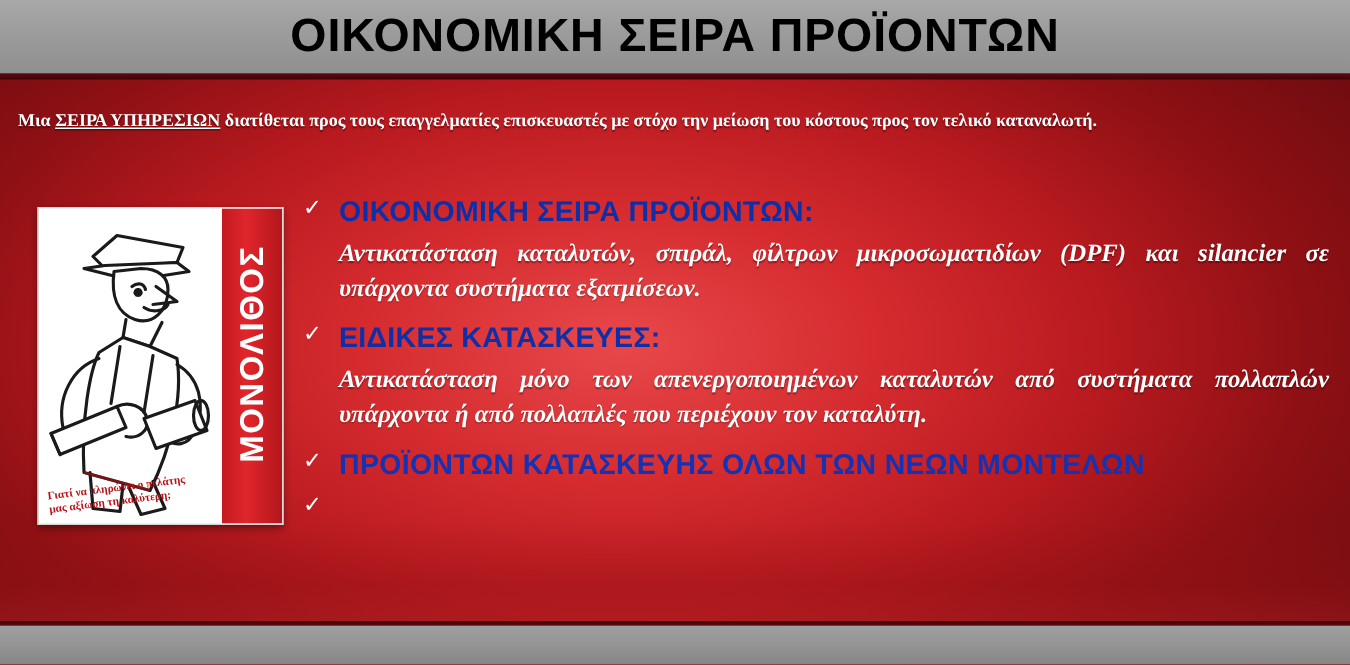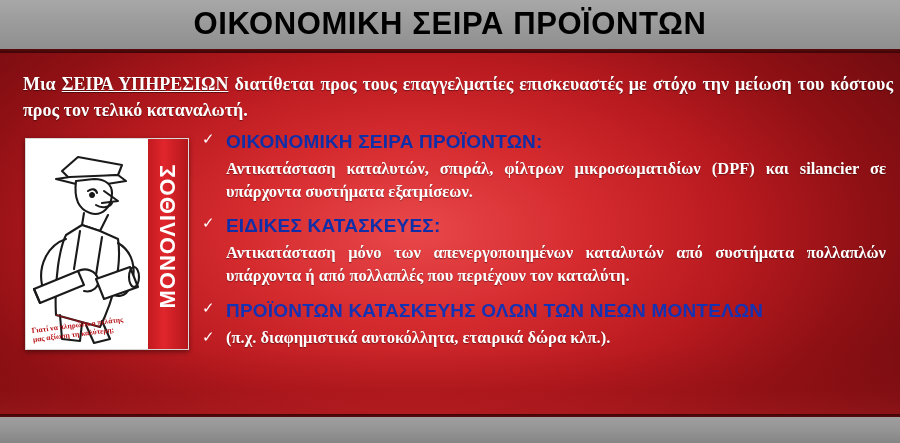--- a/index.html
+++ b/index.html
@@ -72,26 +72,26 @@
     left: 0; top: 49px;
     width: 900px;
     height: 4px;
     background: linear-gradient(to bottom, #5c0a0d 0%, #3b0507 100%);
     z-index: 6;
   }
 
   
   .intro {
     position: absolute;
-    left: 23px;
+    left: 12px;
     top: 72px;
     width: 870px;
     font-family: "Liberation Serif", serif;
     font-weight: bold;
-    font-size: 18px;
+    font-size: 12px;
     line-height: 1.42;
     color: #ffffff;
     text-align: justify;
     text-shadow: 0 1px 1px rgba(0,0,0,0.45);
   }
   .intro .underlined {
     text-decoration: underline;
   }
 
   
@@ -180,20 +180,21 @@
     font-size: 19px;
     color: #0f2fa8;
     line-height: 1.45;
     letter-spacing: 0.2px;
   }
   .bullet-head.blue-bright {
     color: #1432b4;
   }
   .bullet-body {
     font-family: "Liberation Serif", serif;
+    font-style: italic;
     font-weight: bold;
     font-size: 16.5px;
     line-height: 1.42;
     color: #ffffff;
     text-align: justify;
     text-shadow: 0 1px 1px rgba(0,0,0,0.4);
     margin-top: 1px;
     padding-right: 4px;
   }
   .bullet-spacer {
@@ -301,21 +302,20 @@
 
     <div class="bullet-spacer"></div>
 
     <div class="bullet-row">
       <span class="check">✓</span>
       <div class="bullet-head blue-bright">ΠΡΟΪΟΝΤΩΝ ΚΑΤΑΣΚΕΥΗΣ ΟΛΩΝ ΤΩΝ ΝΕΩΝ ΜΟΝΤΕΛΩΝ</div>
     </div>
 
     <div class="bullet-row">
       <span class="check">✓</span>
-      <div class="bullet-body">(π.χ. διαφημιστικά αυτοκόλλητα, εταιρικά δώρα κλπ.).</div>
     </div>
 
   </div>
 
   <div class="bottom-band-top"></div>
   <div class="bottom-band"></div>
 
 </div>
 
 </body></html>

